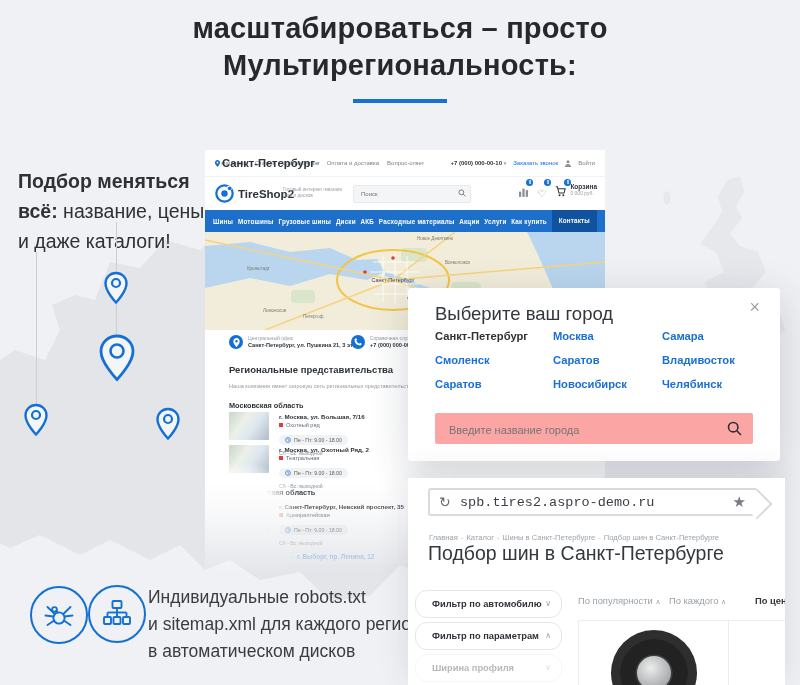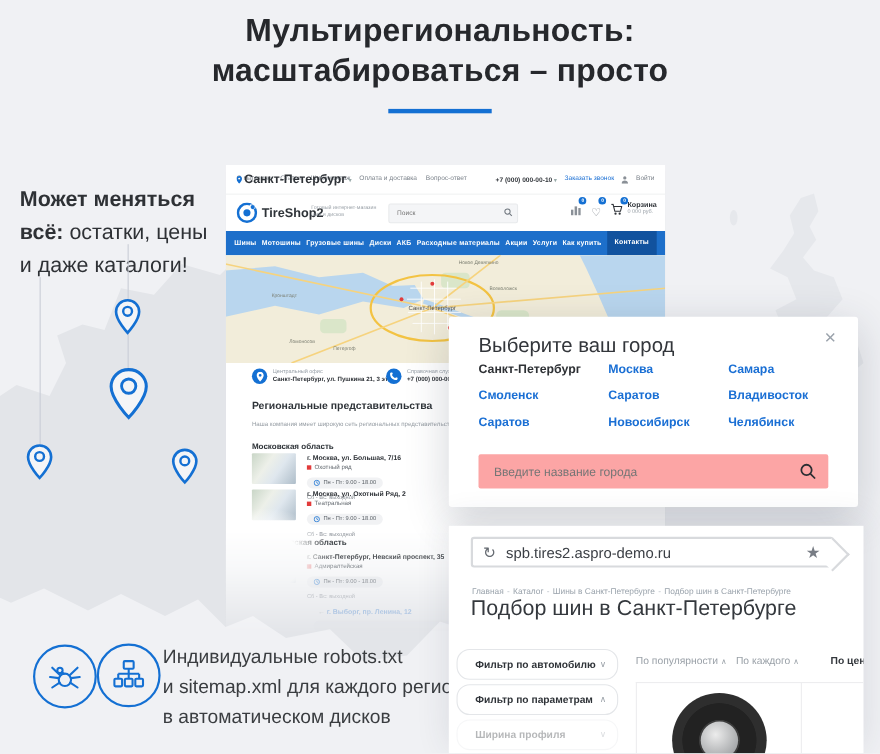--- a/index.html
+++ b/index.html
@@ -90,21 +90,21 @@
   .modal-search .mag{position:absolute;right:11px;top:8px;}
 
   
   .url-panel{position:absolute;left:408px;top:478px;width:377px;height:207px;background:#fff;
              box-shadow:0 -4px 30px rgba(40,50,70,.12);z-index:5;overflow:hidden;}
   .addr-bar{position:absolute;left:20px;top:10px;width:330px;height:28px;background:#fff;
             border:2px solid #d8dadd;border-radius:3px;box-sizing:border-box;}
   .addr-tip{position:absolute;right:-12px;top:3px;width:20px;height:20px;background:#fff;
             border-top:2px solid #d8dadd;border-right:2px solid #d8dadd;transform:rotate(45deg);}
   .addr-reload{position:absolute;left:9px;top:4px;font-size:14px;color:#666b72;}
-  .addr-url{position:absolute;left:30px;top:5px;font-size:13.5px;color:#3a3e44;}
+  .addr-url{position:absolute;left:30px;top:5px;font-size:13.5px;color:#3a3e44;font-family:Liberation Mono, monospace;}
   .addr-star{position:absolute;right:10px;top:3px;font-size:15px;color:#787d85;}
   .crumbs{position:absolute;left:21px;top:55px;font-size:7.6px;color:#9aa3ac;white-space:nowrap;}
   .crumbs .sep{color:#b9bfc6;padding:0 3px;}
   .cat-title{position:absolute;left:20px;top:64px;font-size:19.5px;font-weight:500;color:#34383d;}
   .filter-box{position:absolute;left:7px;width:147px;height:28px;border:1px solid #e4e6e9;border-radius:12px;
               background:#fff;box-sizing:border-box;font-size:9.3px;font-weight:700;color:#2f3338;
               line-height:26px;padding-left:16px;}
   .filter-box .chev{position:absolute;right:10px;color:#9aa1a8;font-size:8px;font-weight:400;}
   .sort{position:absolute;top:117px;font-size:9.4px;color:#9aa1a8;white-space:nowrap;}
   .sort .chev{font-size:7px;}
@@ -127,29 +127,29 @@
 
 <div class="stage">
 
   <svg class="silhouette" viewBox="0 0 800 685" xmlns="http://www.w3.org/2000/svg">
     <path fill="#e3e5e9" d="M-30 380 L15 350 L45 360 L60 330 L52 305 L75 295 L95 300 L110 262 L140 268 L165 240 L200 250 L225 225 L265 235 L300 210 L345 225 L380 200 L420 215 L455 205 L462 560 L430 575 L400 565 L370 596 L330 601 L300 572 L260 580 L230 560 L205 570 L180 545 L150 560 L110 540 L80 555 L40 535 L10 548 L-30 530 Z"></path>
     <path fill="#e6e8ec" d="M648 418 L670 392 L656 380 L676 360 L672 340 L695 332 L690 312 L712 300 L705 282 L724 272 L716 252 L700 244 L712 228 L722 212 L718 196 L728 180 L740 176 L744 192 L736 206 L742 218 L730 234 L740 246 L758 252 L766 272 L752 288 L760 304 L778 308 L785 330 L768 344 L748 338 L738 358 L752 372 L742 392 L720 386 L700 402 L680 396 L668 416 Z"></path>
     <ellipse fill="#e6e8ec" cx="667" cy="198" rx="3.5" ry="7"></ellipse>
   </svg>
 
   <div class="hero-title">
+    <span style="display:block">масштабироваться – просто</span>
     <span style="display:block">Мультирегиональность:</span>
-    <span style="display:block">масштабироваться – просто</span>
   </div>
   <div class="hero-divider"></div>
 
   <div class="intro">
-    <b>Может меняться</b><br>
+    <b>Подбор меняться</b><br>
     <b>всё:</b>
-    <span>остатки, цены</span><br>
+    <span>название, цены</span><br>
     <span>и даже каталоги!</span>
   </div>
 
   <div class="pin-line" style="left:36px;top:252px;height:152px;"></div>
   <div class="pin-line" style="left:116px;top:222px;height:114px;"></div>
 
   <svg class="pin" style="left:103px;top:271px;" width="26" height="34" viewBox="0 0 26 34">
     <path d="M13 2 C7 2 2.5 6.6 2.5 12.4 C2.5 20.4 13 31.5 13 31.5 C13 31.5 23.5 20.4 23.5 12.4 C23.5 6.6 19 2 13 2 Z" fill="#f4f5f7" stroke="#1470d3" stroke-width="2.4"></path>
     <circle cx="13" cy="12" r="4" fill="none" stroke="#1470d3" stroke-width="2.2"></circle>
   </svg>

